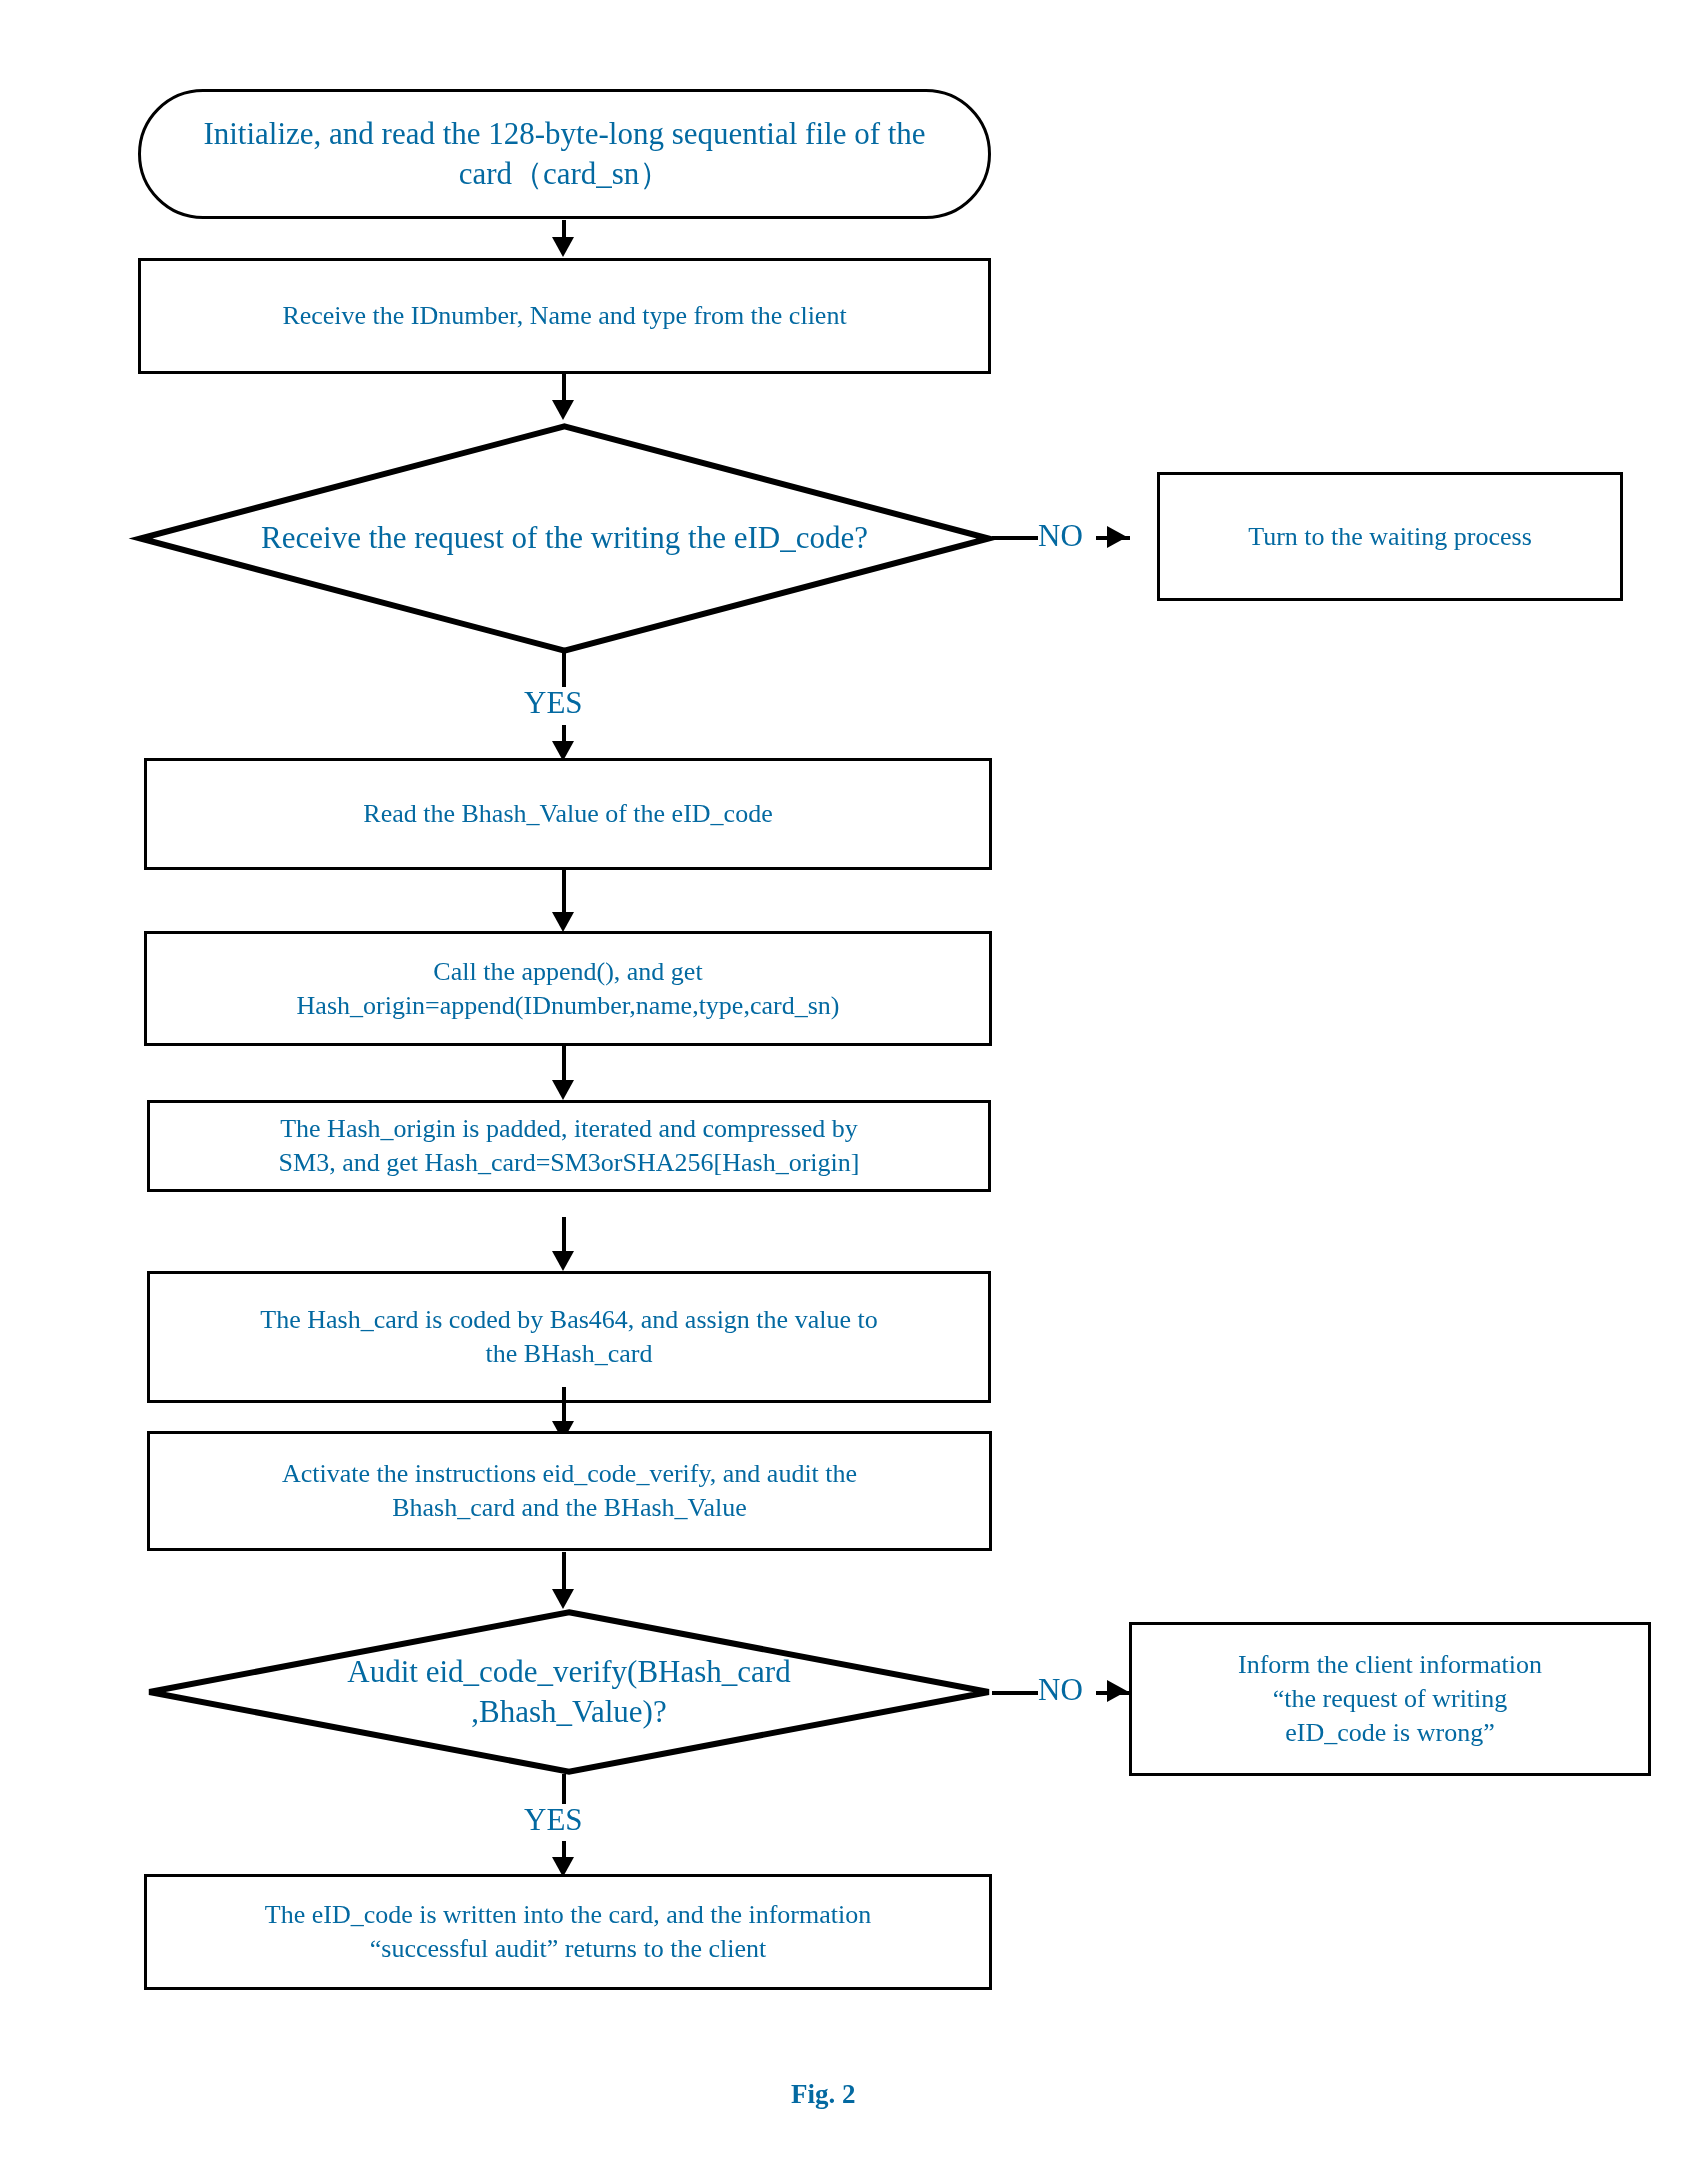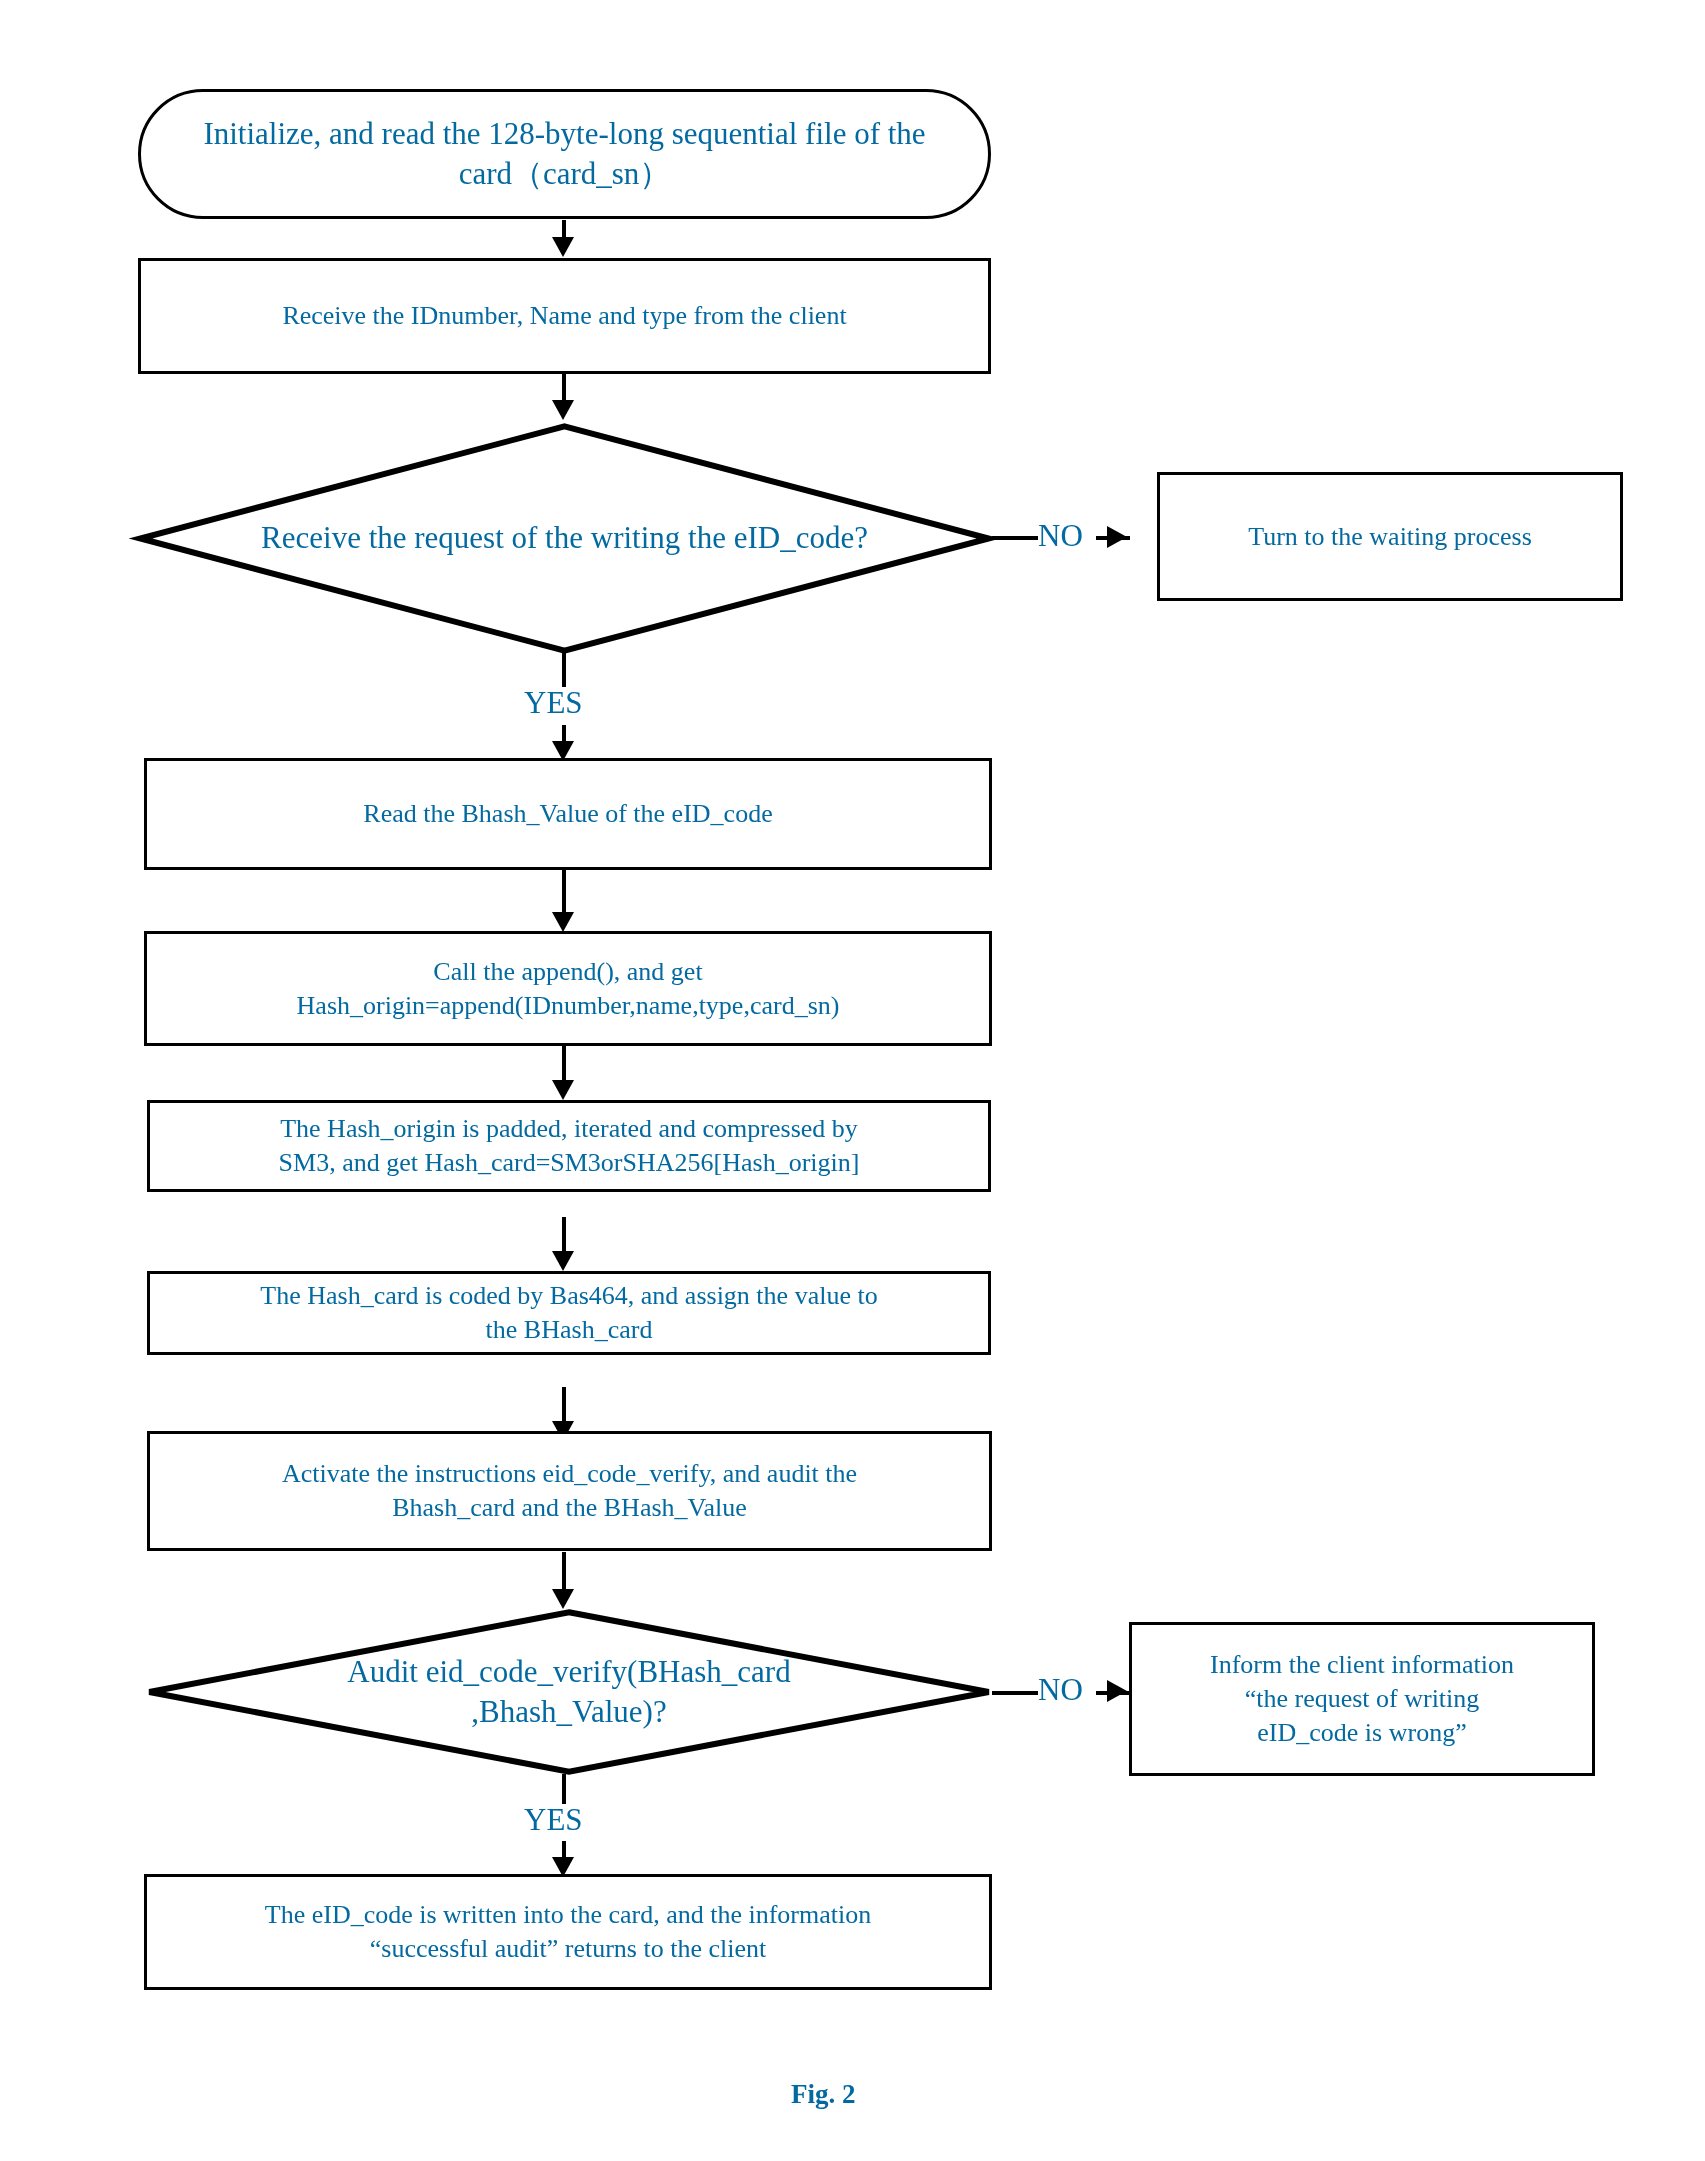--- a/index.html
+++ b/index.html
@@ -165,21 +165,21 @@
   <div class="arrowhead down" style="left:552px; top:1080px;"></div>
 
   <div class="node process" style="left:147px; top:1100px; width:844px; height:92px;">
     <span class="txt">The Hash_origin is padded, iterated and compressed by
 SM3, and get Hash_card=SM3orSHA256[Hash_origin]</span>
   </div>
 
   <div class="conn v" style="left:562px; top:1217px; height:37px;"></div>
   <div class="arrowhead down" style="left:552px; top:1251px;"></div>
 
-  <div class="node process" style="left:147px; top:1271px; width:844px; height:84px;">
+  <div class="node process" style="left:147px; top:1271px; width:844px; height:132px;">
     <span class="txt">The Hash_card is coded by Bas464, and assign the value to
 the BHash_card</span>
   </div>
 
   <div class="conn v" style="left:562px; top:1387px; height:37px;"></div>
   <div class="arrowhead down" style="left:552px; top:1421px;"></div>
 
   <div class="node process" style="left:147px; top:1431px; width:845px; height:120px;">
     <span class="txt">Activate the instructions eid_code_verify, and audit the
 Bhash_card and the BHash_Value</span>
@@ -194,21 +194,21 @@
     </svg>
     <span class="txt">Audit eid_code_verify(BHash_card
 ,Bhash_Value)?</span>
   </div>
 
   <div class="conn h" style="left:992px; top:1691px; width:47px;"></div>
   <div class="edge-label" style="left:1038px; top:1674px;">NO</div>
   <div class="conn h" style="left:1096px; top:1691px; width:34px;"></div>
   <div class="arrowhead right" style="left:1107px; top:1680px;"></div>
 
-  <div class="node process" style="left:1129px; top:1622px; width:466px; height:154px;">
+  <div class="node process" style="left:1129px; top:1622px; width:522px; height:154px;">
     <span class="txt">Inform the client information
 “the request of writing
 eID_code is wrong”</span>
   </div>
 
   <div class="conn v" style="left:562px; top:1774px; height:31px;"></div>
   <div class="edge-label" style="left:524px; top:1804px;">YES</div>
   <div class="conn v" style="left:562px; top:1841px; height:22px;"></div>
   <div class="arrowhead down" style="left:552px; top:1857px;"></div>
 

